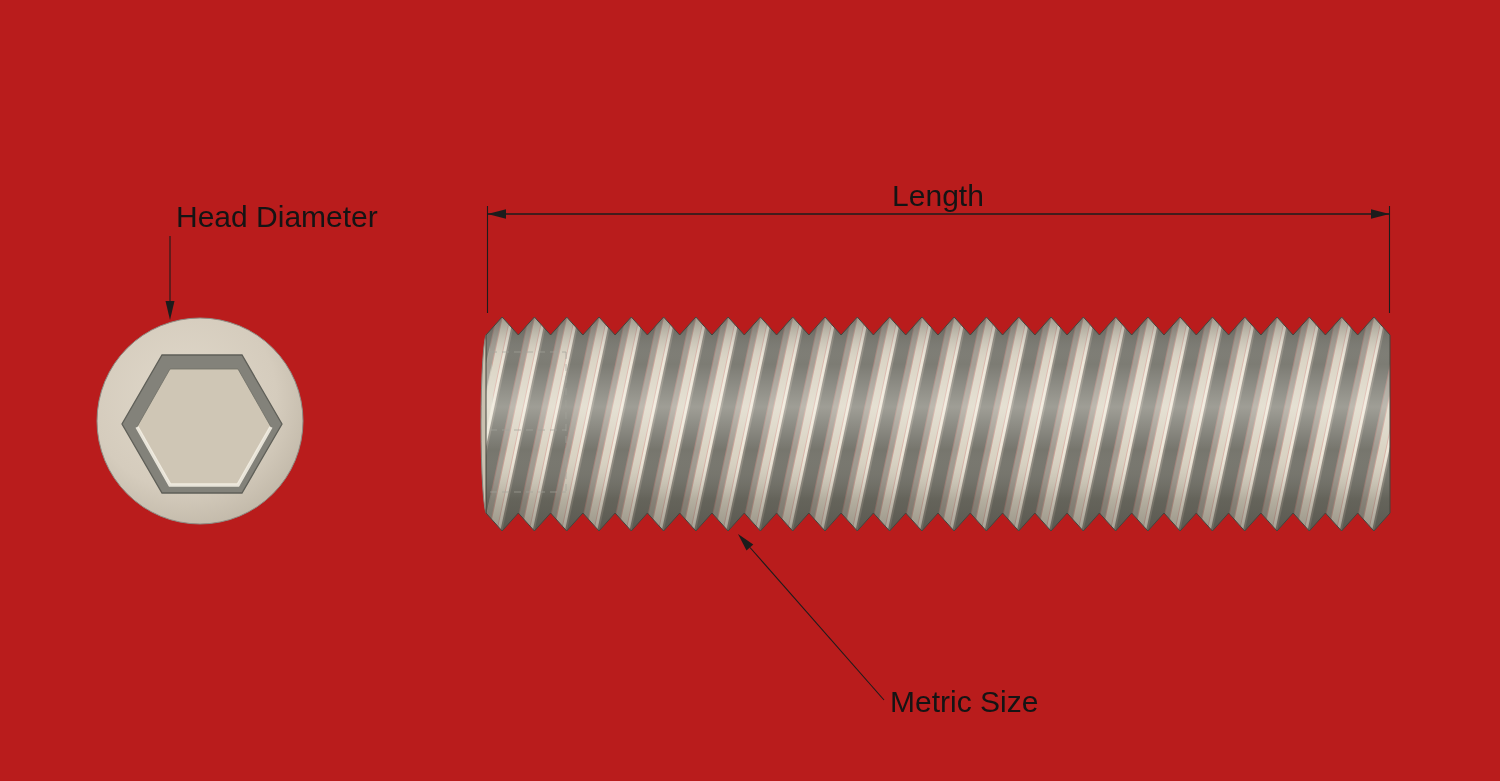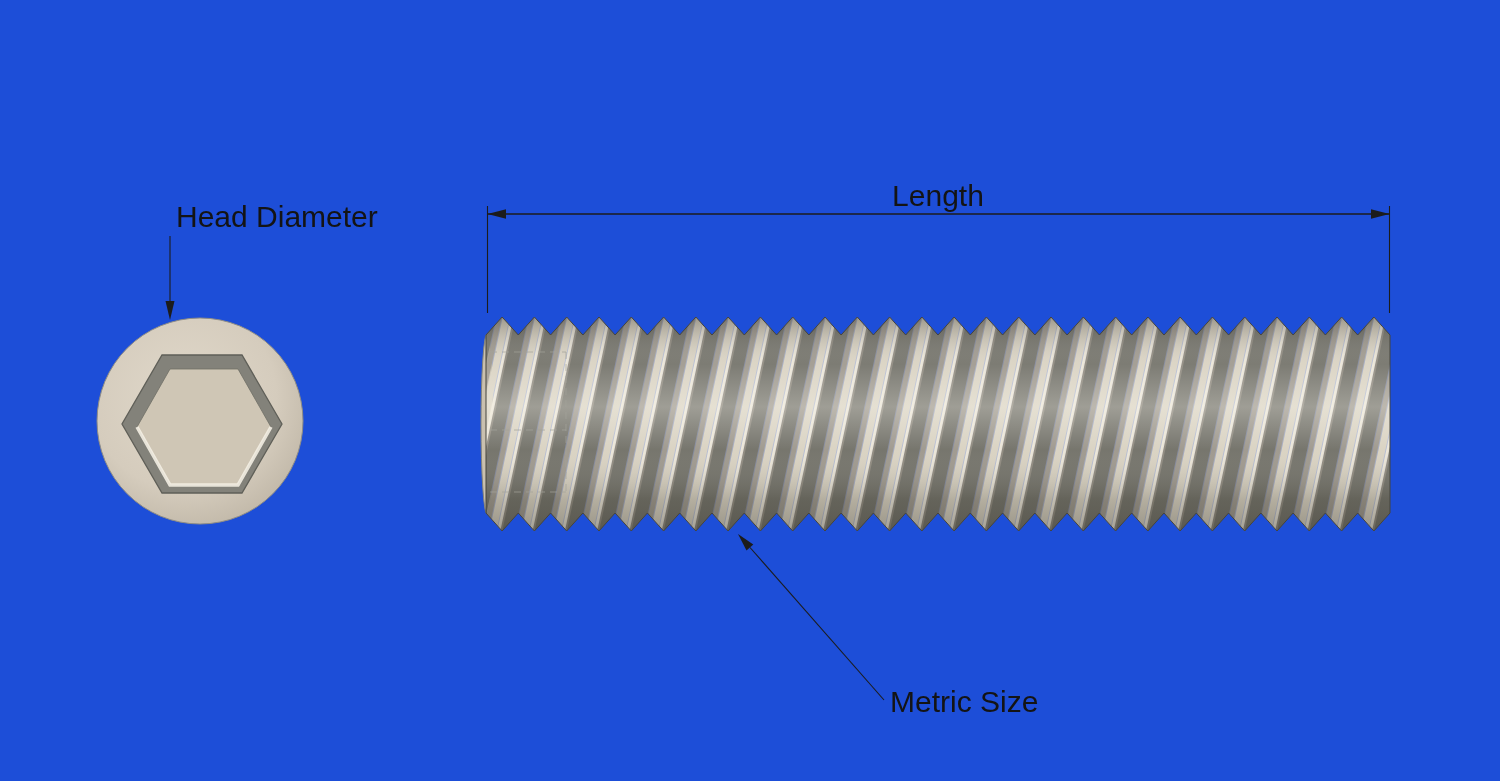--- a/index.html
+++ b/index.html
@@ -1,20 +1,20 @@
 <!DOCTYPE html>
 <html><head>
 <meta charset="utf-8">
 <style>
   html, body { margin: 0; padding: 0; background: #ffffff; }
   .canvas {
     position: relative;
     width: 1500px;
     height: 781px;
-    background: #1d4ed8;
+    background: #b91c1c;
     overflow: hidden;
     font-family: "Liberation Sans", sans-serif;
   }
   svg { display: block; }
   .label {
     font-family: "Liberation Sans", sans-serif;
     font-size: 30px;
     font-weight: 500;
     fill: #141414;
   }

